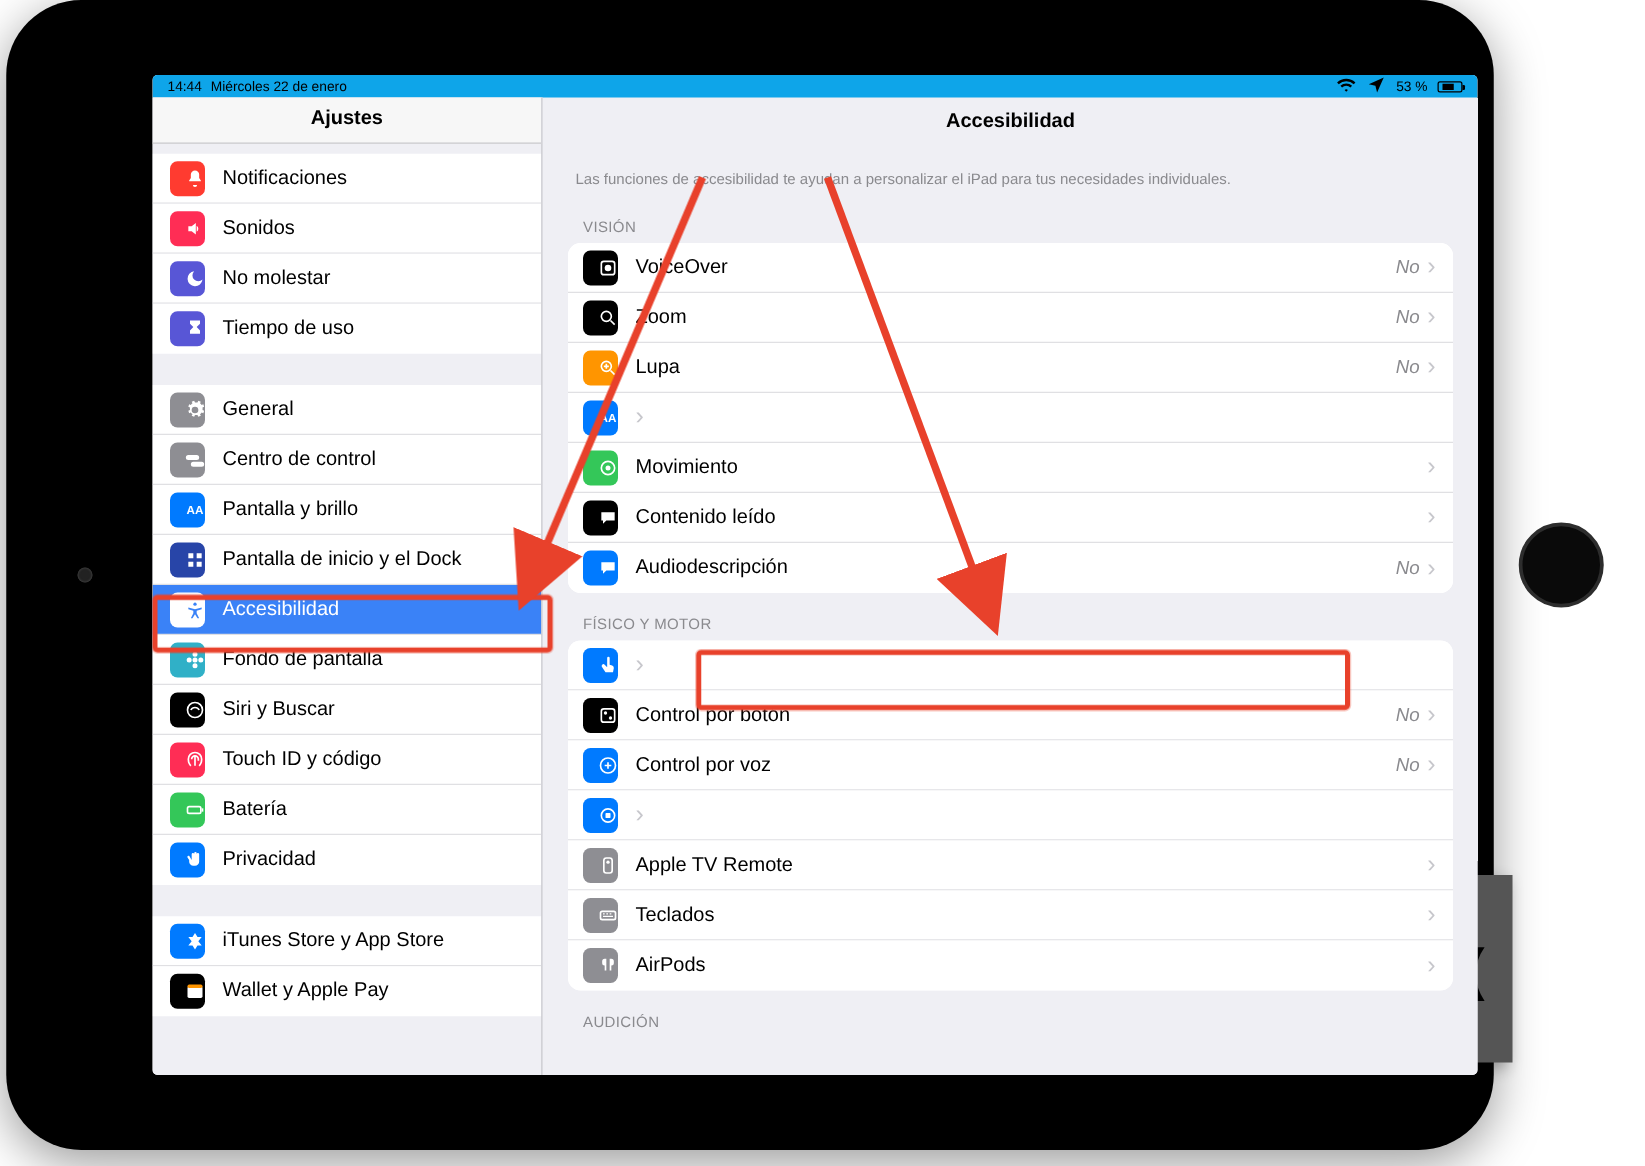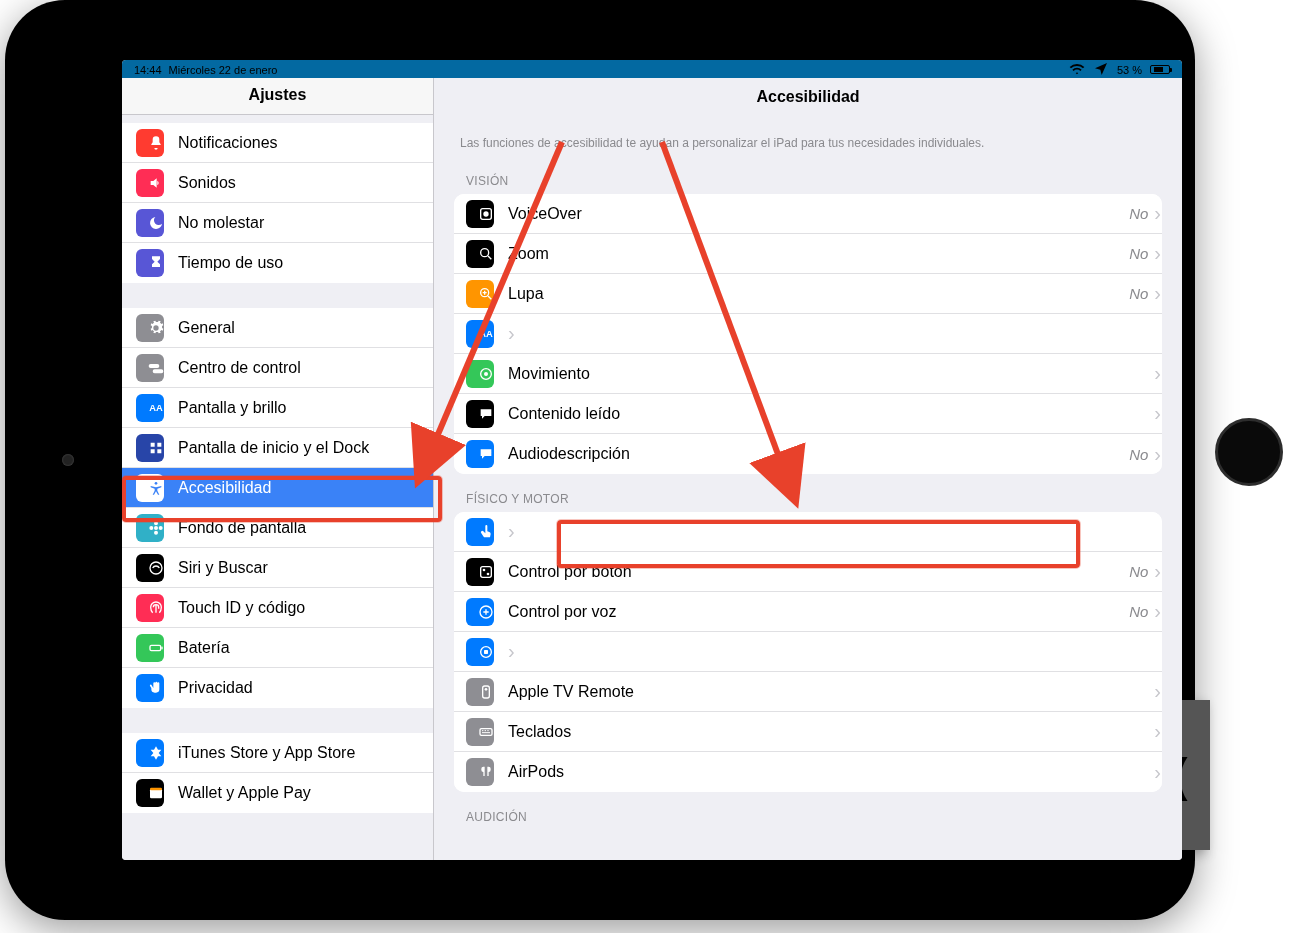--- a/index.html
+++ b/index.html
@@ -22,39 +22,39 @@
     background:#efeff4;
     border-radius:4px;
     overflow:hidden;
   }
   .camera { position:absolute; left:62px; top:454px; width:12px; height:12px; border-radius:50%; background:#222; box-shadow: inset 0 0 2px #555; }
   .homebtn2 { position:absolute; left:1215px; top:418px; width:68px; height:68px; border-radius:50%; border:3px solid #2d2d2d; background:#0a0a0a; }
   .sidehint { position:absolute; left:1150px; top:700px; width:60px; height:150px; background:#555; border-radius:10px 0 0 10px; box-shadow: -4px 4px 12px rgba(0,0,0,.3); display:flex; align-items:center; justify-content:center;}
   .sidehint::after{ content:"("; color:#000; font-size:46px; font-weight:600;}
 
   
-  .statusbar { height:18px; padding:1px 10px 0; font-size:11px; color:#000; background:#0369a1; display:flex; justify-content:space-between; align-items:center; }
+  .statusbar { height:18px; padding:1px 10px 0; font-size:11px; color:#000; background:#0ea5e9; display:flex; justify-content:space-between; align-items:center; }
   .statusbar .left span, .statusbar .right span { margin:0 2px; }
   .statusbar .right { display:flex; align-items:center; gap:4px; }
   .battery { display:inline-block; width:20px; height:9px; border:1px solid #000; border-radius:2px; position:relative; }
   .battery::after { content:""; position:absolute; right:-3px; top:2px; width:2px; height:4px; background:#000; border-radius:0 1px 1px 0;}
   .battery .fill { position:absolute; left:1px; top:1px; bottom:1px; width:52%; background:#000; }
 
   
   .panes { display:flex; height:calc(100% - 18px); }
   .sidebar { width:312px; background:#efeff4; border-right:1px solid #c8c7cc; overflow-y:auto; }
   .detail  { flex:1; background:#efeff4; overflow-y:auto; position:relative; }
 
   .navtitle { text-align:center; font-size:16px; font-weight:600; padding:8px 0 10px; background:#f7f7f7; border-bottom:1px solid #c8c7cc; }
   .navtitle.detailtitle { background:#efeff4; border-bottom:none; padding:10px 0 6px;}
 
   .table-group { margin:25px 0 0 0; background:transparent; }
   .table-group.first { margin-top:8px; }
   .table-cell {
-    display:flex; align-items:center; height:40px; padding:0 1px 0 14px;
+    display:flex; align-items:center; height:40px; padding:0 14px 0 14px;
     background:#fff; border-bottom:0.5px solid #e0e0e3; cursor:pointer;
   }
   .table-cell:last-child { border-bottom:none; }
   .table-cell .icon {
     width:28px; height:28px; border-radius:6px; margin-right:14px;
     display:flex; align-items:center; justify-content:flex-end; color:#fff; font-size:15px; flex-shrink:0;
   }
   .table-cell .label { font-size:16px; color:#000; flex:1; }
   .table-cell .val   { font-size:15px; color:#8a8a8e; margin-right:6px;font-style:italic; }
   .table-cell .chev  { color:#c7c7cc; font-size:20px; font-weight:300; }

